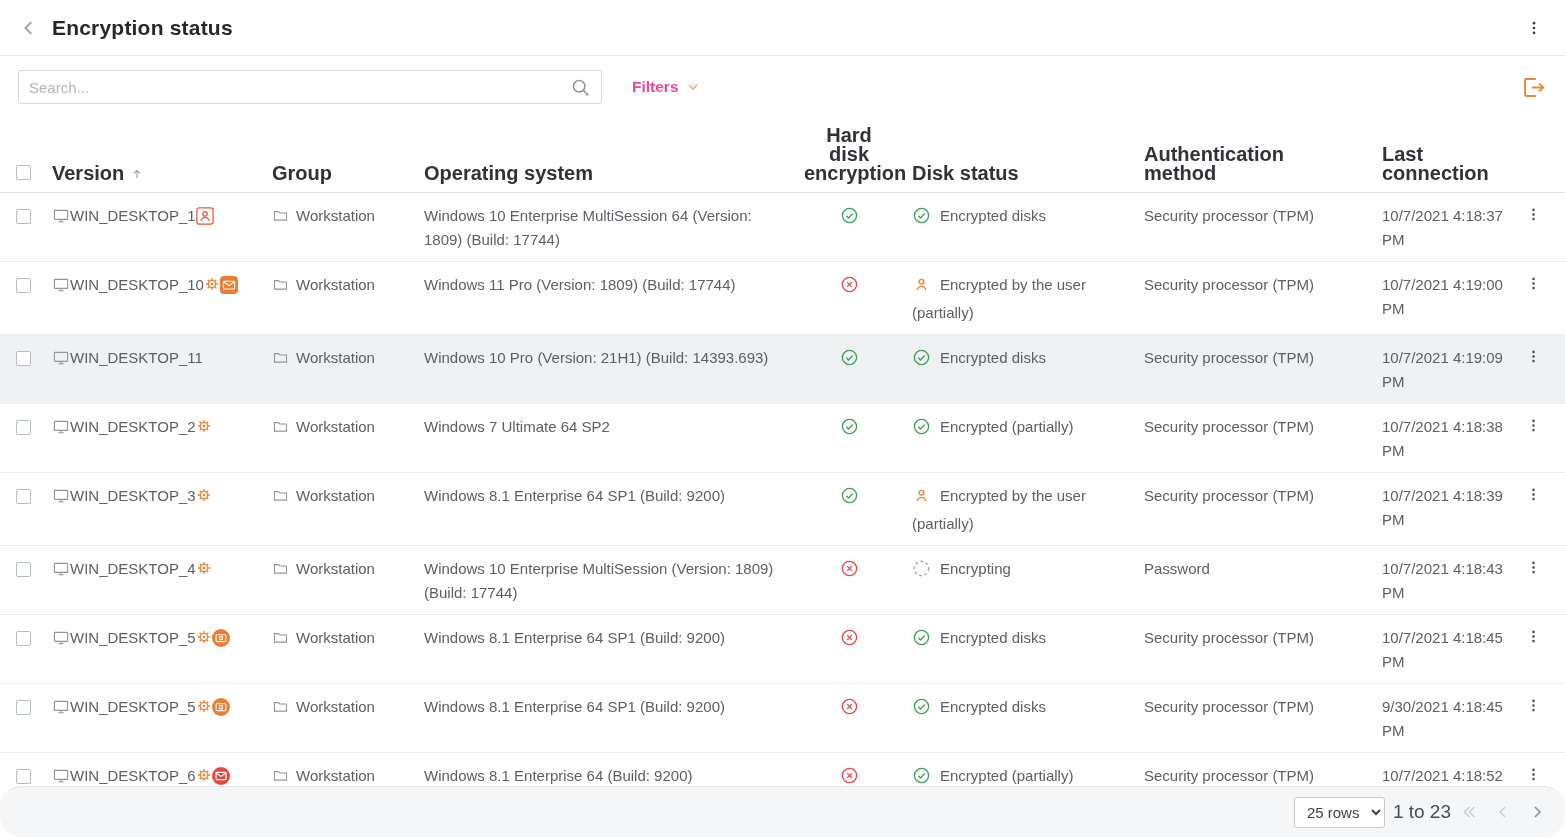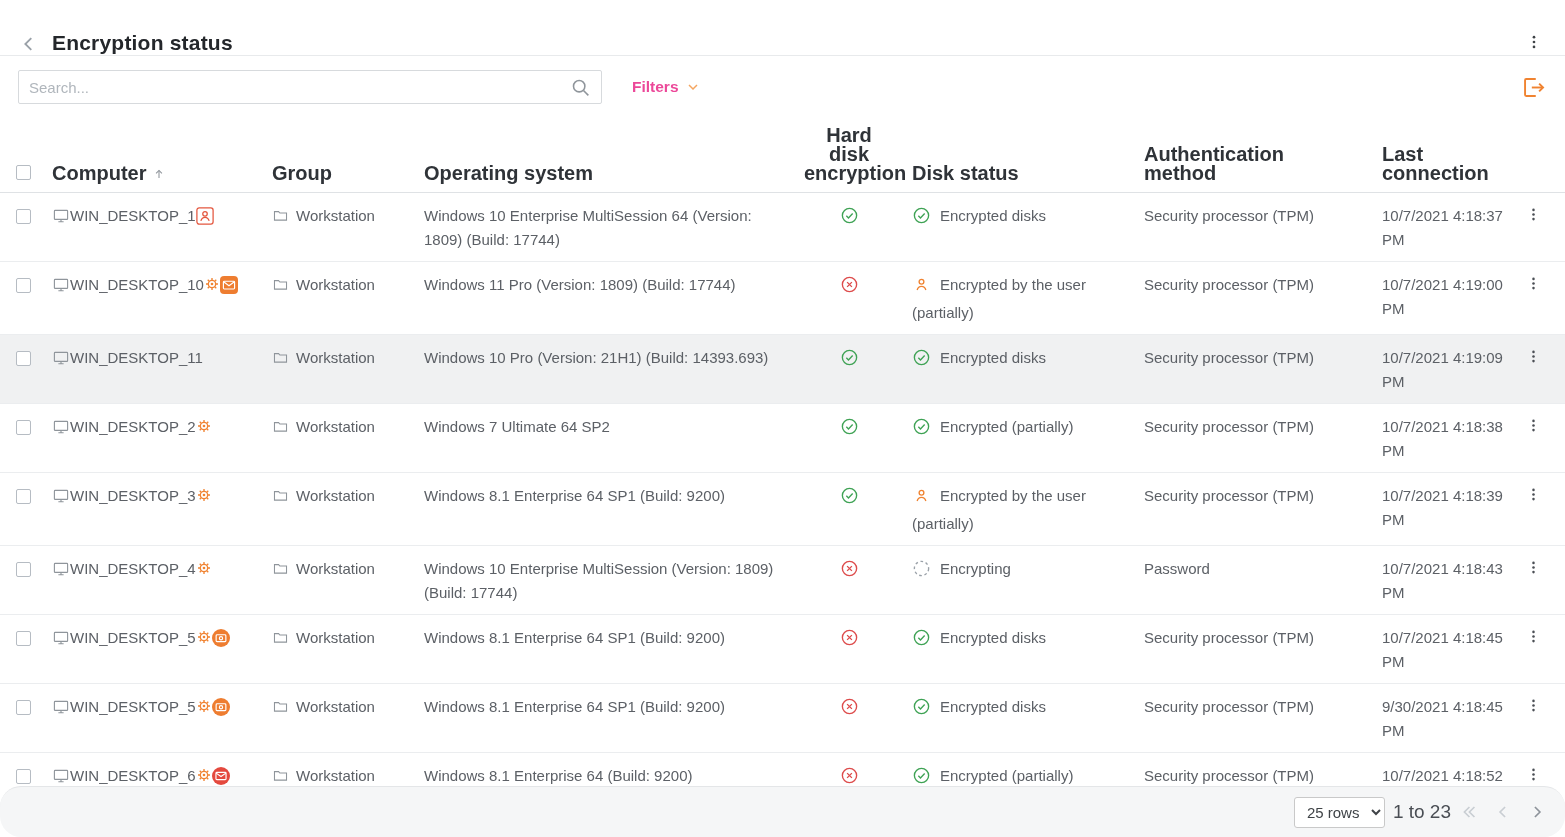--- a/index.html
+++ b/index.html
@@ -1,21 +1,21 @@
 <!DOCTYPE html>
 <html><head>
 <meta charset="utf-8">
 <style>
   * { box-sizing: border-box; margin: 0; padding: 0; }
   html,body { background:#fff; }
   body { font-family:"Liberation Sans", sans-serif; color:#5c6066; }
   .app { width:1565px; height:837px; display:flex; flex-direction:column; background:#fff; overflow:hidden; }
 
   
-  .titlebar { height:56px; flex:none; display:flex; align-items:flex-end; gap:12px; padding:0 18px; border-bottom:1px solid #e8eaec; }
+  .titlebar { height:56px; flex:none; display:flex; align-items:center; gap:12px; padding:0 18px; border-bottom:1px solid #e8eaec; }
   .back-btn { display:flex; align-items:center; cursor:pointer; }
   .page-title { font-size:21px; font-weight:bold; color:#24272b; letter-spacing:.2px; }
   .spacer { flex:1; }
   .kebab-btn { display:flex; align-items:center; cursor:pointer; padding:4px; }
 
   
   .toolbar { height:62px; flex:none; display:flex; align-items:center; padding:0 18px; gap:30px; }
   .search-box { width:584px; height:34px; border:1px solid #d7dadd; border-radius:2px; display:flex; align-items:center; padding:0 10px; background:#fff; }
   .search-box input { flex:1; border:0; outline:0; font-size:15px; color:#c2410c; font-family:"Liberation Sans", sans-serif; background:transparent; }
   .search-box input::placeholder { color:#b0b6bc; }
@@ -113,21 +113,21 @@
             <path d="M10.5 12h10"></path>
             <path d="M17 8.5l3.5 3.5-3.5 3.5"></path>
           </g>
         </svg>
     </span>
   </div>
 
   <div class="grid thead">
     <div class="th c-check"><span class="checkbox"></span></div>
     <div class="th th-computer">
-      <span>Computer</span>
+      <span>Version</span>
       <svg viewBox="0 0 24 24" width="14" height="14">
           <g fill="none" stroke="#8f959b" stroke-width="1.8">
             <path d="M12 19V6"></path>
             <path d="M7 11l5-5 5 5"></path>
           </g>
         </svg>
     </div>
     <div class="th" style="padding-left:6px">Group</div>
     <div class="th" style="padding-left:10px">Operating system</div>
     <div class="th c-hdd">Hard disk encryption</div>

